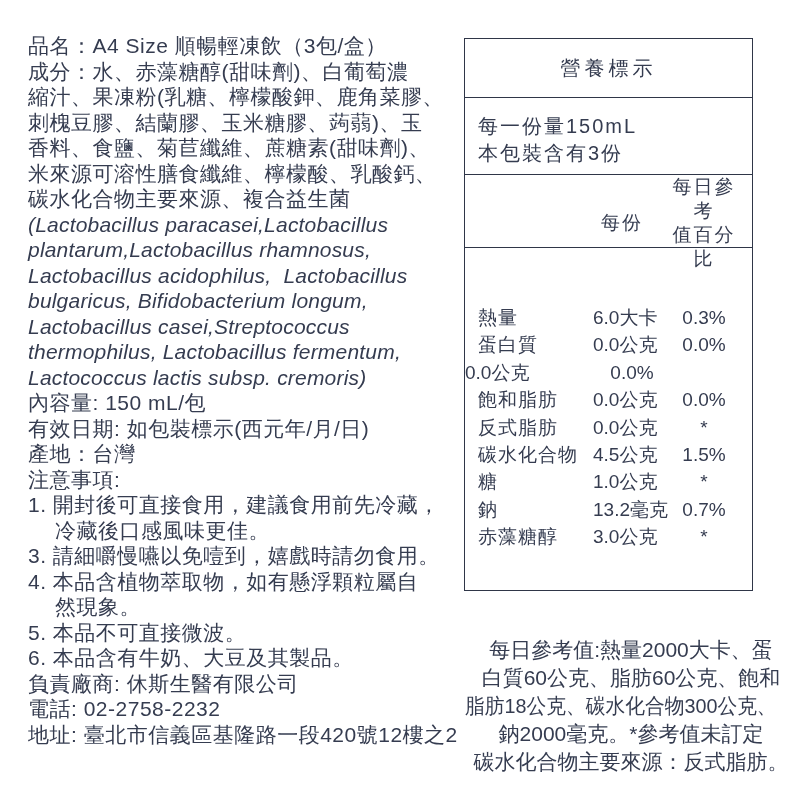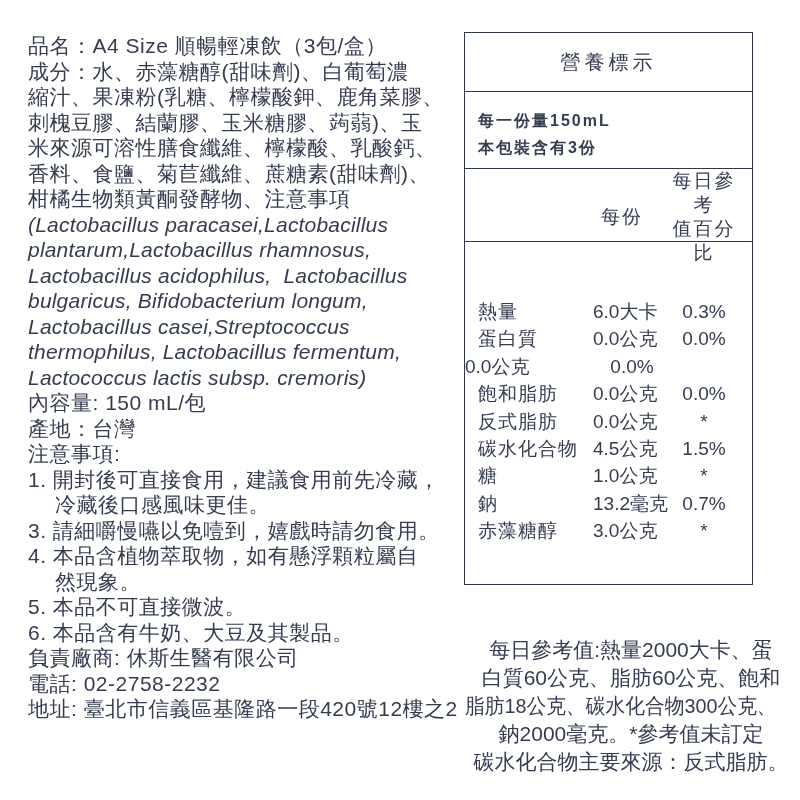--- a/index.html
+++ b/index.html
@@ -36,42 +36,41 @@
   .line.latin {
     font-style: italic;
     letter-spacing: 0.2px;
   }
   .line.indent { padding-left: 27px; }
 
   
   .nutri-box {
     position: absolute;
     left: 464px;
-    top: 32px;
+    top: 38px;
     width: 289px;
     height: 553px;
     border: 1.5px solid var(--border);
     font-size: 19px;
   }
   .sec-title {
     height: 58px;
     display: flex;
     align-items: center;
     justify-content: center;
     font-size: 20px;
     letter-spacing: 4px;
   }
   .sec-serving {
     height: 77px;
     border-top: 1.5px solid var(--border);
     padding: 15px 0 0 13px;
-    font-size: 16px;
+    font-size: 20px;
     letter-spacing: 2px;
     line-height: 27px;
-    font-weight: bold;
   }
   .sec-header {
     height: 73px;
     border-top: 1.5px solid var(--border);
     display: grid;
     grid-template-columns: 128px 78px 66px;
     align-items: center;
     font-size: 19px;
     letter-spacing: 2px;
   }
@@ -110,31 +109,32 @@
 </head>
 <body>
 
 <div class="page">
 
   <div class="left-col">
     <div class="line">品名：A4 Size 順暢輕凍飲（3包/盒）</div>
     <div class="line">成分：水、赤藻糖醇(甜味劑)、白葡萄濃</div>
     <div class="line">縮汁、果凍粉(乳糖、檸檬酸鉀、鹿角菜膠、</div>
     <div class="line">刺槐豆膠、結蘭膠、玉米糖膠、蒟蒻)、玉</div>
+    <div class="line">香料、食鹽、菊苣纖維、蔗糖素(甜味劑)、</div>
     <div class="line">米來源可溶性膳食纖維、檸檬酸、乳酸鈣、</div>
-    <div class="line">香料、食鹽、菊苣纖維、蔗糖素(甜味劑)、</div>
-    <div class="line">柑橘生物類黃酮發酵物、注意事項</div>
+    <div class="line">碳水化合物主要來源、複合益生菌</div>
     <div class="line latin">(Lactobacillus paracasei,Lactobacillus</div>
     <div class="line latin">plantarum,Lactobacillus rhamnosus,</div>
     <div class="line latin">Lactobacillus acidophilus,  Lactobacillus</div>
     <div class="line latin">bulgaricus, Bifidobacterium longum,</div>
     <div class="line latin">Lactobacillus casei,Streptococcus</div>
     <div class="line latin">thermophilus, Lactobacillus fermentum,</div>
     <div class="line latin">Lactococcus lactis subsp. cremoris)</div>
     <div class="line">內容量: 150 mL/包</div>
+    <div class="line">有效日期: 如包裝標示(西元年/月/日)</div>
     <div class="line">產地：台灣</div>
     <div class="line">注意事項:</div>
     <div class="line">1. 開封後可直接食用，建議食用前先冷藏，</div>
     <div class="line indent">冷藏後口感風味更佳。</div>
     <div class="line">3. 請細嚼慢嚥以免噎到，嬉戲時請勿食用。</div>
     <div class="line">4. 本品含植物萃取物，如有懸浮顆粒屬自</div>
     <div class="line indent">然現象。</div>
     <div class="line">5. 本品不可直接微波。</div>
     <div class="line">6. 本品含有牛奶、大豆及其製品。</div>
     <div class="line">負責廠商: 休斯生醫有限公司</div>

